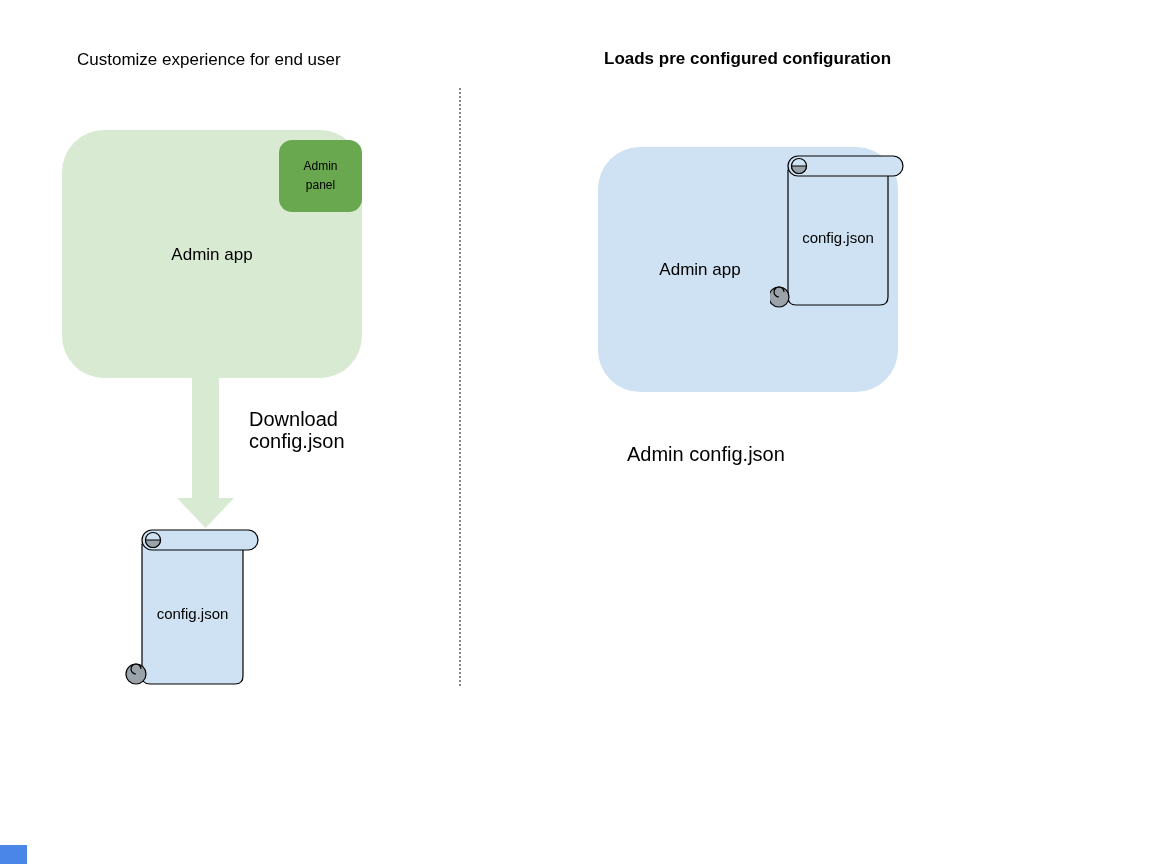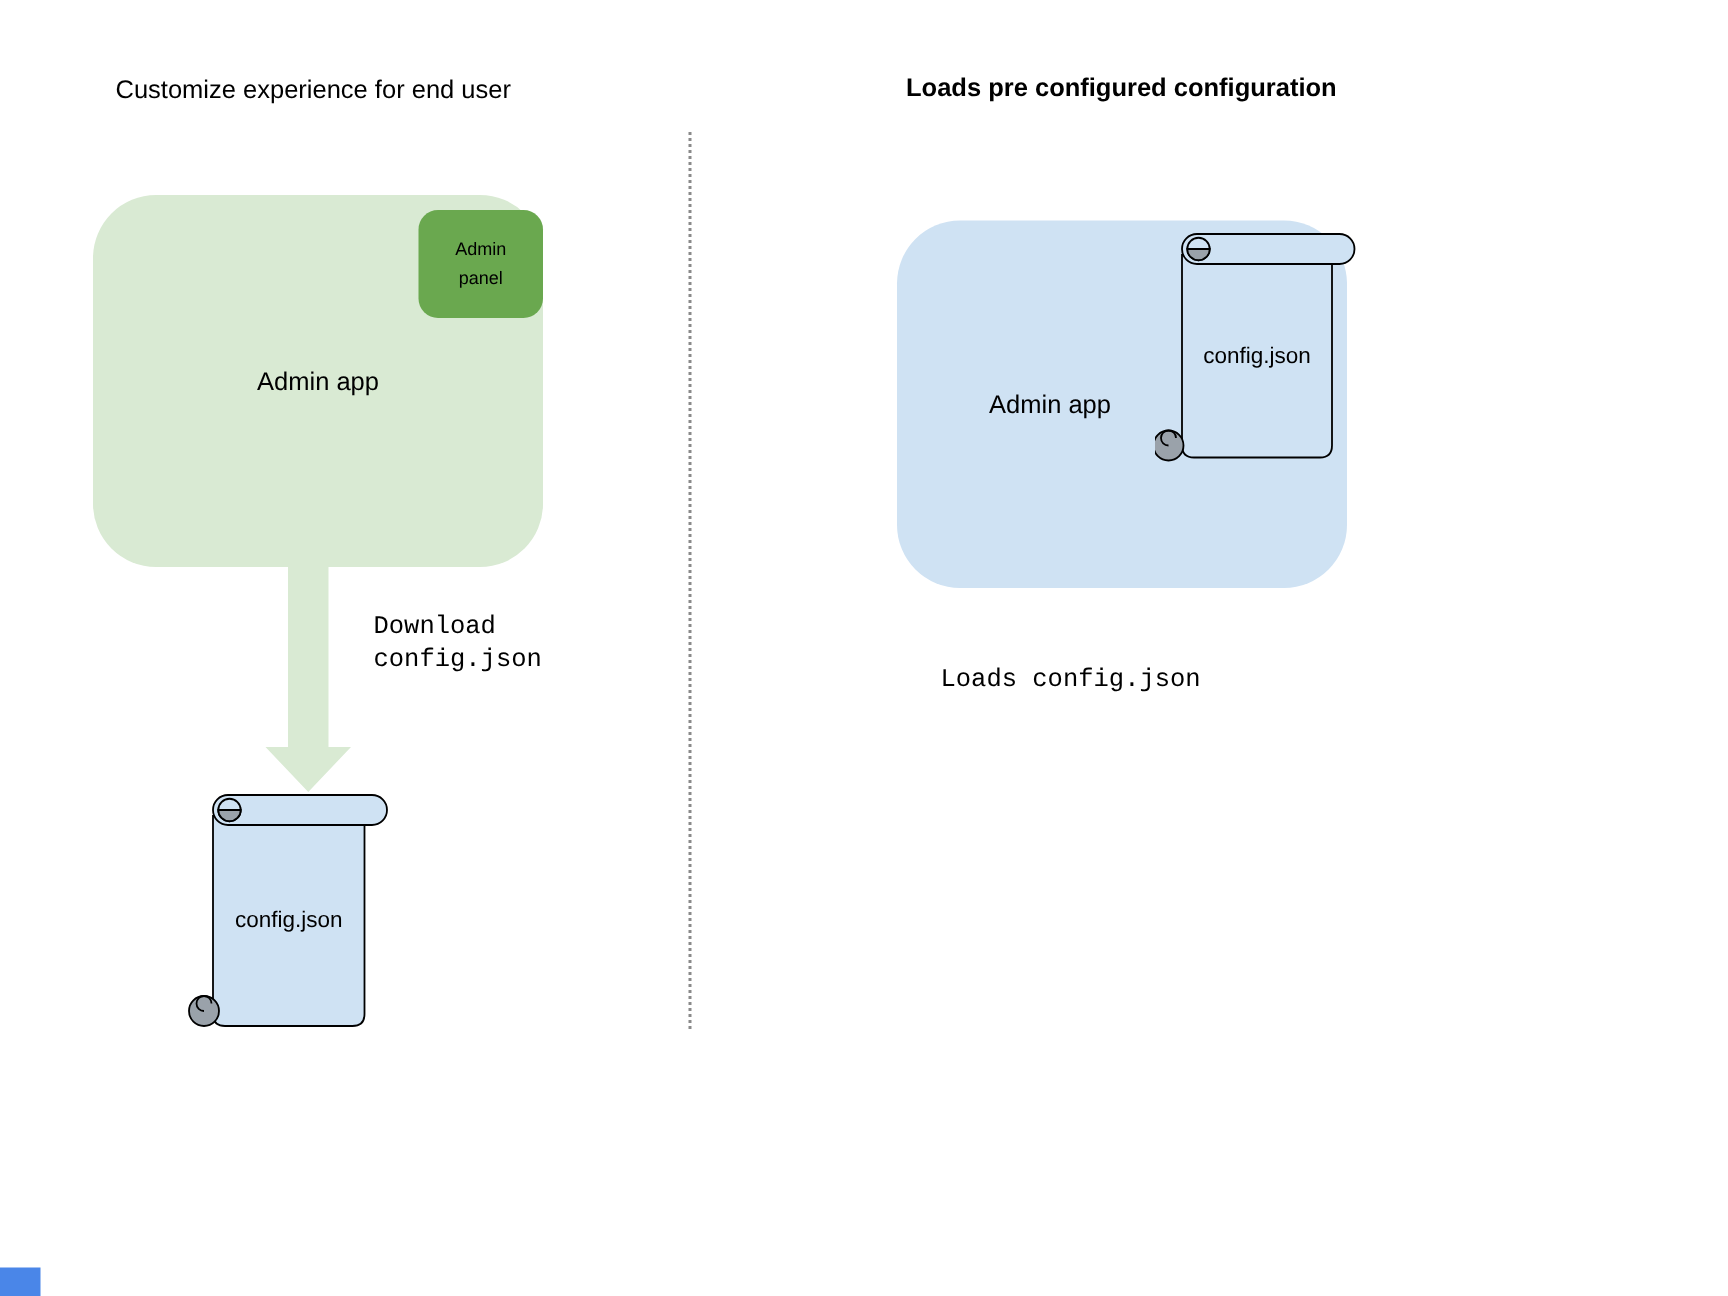--- a/index.html
+++ b/index.html
@@ -28,21 +28,21 @@
     border-radius: 13px;
     display: flex; align-items: center; justify-content: center;
     text-align: center;
     font-size: 12px; line-height: 19px;
     white-space: pre-line;
   }
   .box-label { font-size: 17px; line-height: 20px; text-align: center; }
   .admin-app-label { left: 62px; top: 245px; width: 300px; }
   .demo-app-label  { left: 598px; top: 260px; width: 204px; }
   .note {
-    font-size: 17px; line-height: 22px; white-space: pre-line; font-family: Liberation Mono, monospace;
+    font-size: 20px; line-height: 22px; white-space: pre-line;
   }
   .download-note { left: 249px; top: 408px; }
   .loads-note    { left: 627px; top: 443px; white-space: nowrap; }
   .scroll-label {
     font-size: 15px; line-height: 18px; text-align: center; white-space: nowrap;
   }
   .scroll-label-left  { left: 142px; top: 605px; width: 101px; }
   .scroll-label-right { left: 788px; top: 229px; width: 100px; }
   .divider {
     left: 459px; top: 88px; width: 2px; height: 599px;
@@ -98,17 +98,17 @@
   <svg class="abs" style="left:770px; top:150px;" width="142" height="162" viewBox="0 0 142 162">
     <path class="fill-blue shape-stroke" d="M 18 20 L 118 20 L 118 147 Q 118 155 110 155 L 26 155 Q 18 155 18 147 Z"></path>
     <circle class="fill-curl shape-stroke" cx="9" cy="147" r="10"></circle>
     <path class="shape-stroke" fill="none" d="M 9 147 a 5 5 0 1 1 5 -5"></path>
     <rect class="fill-blue shape-stroke" x="18" y="6" width="115" height="20" rx="10" ry="10"></rect>
     <circle class="fill-blue shape-stroke" cx="29" cy="16" r="7.5"></circle>
     <path class="fill-curl shape-stroke" d="M 21.5 16 A 7.5 7.5 0 0 0 36.5 16 L 29 16 Z"></path>
   </svg>
   <div class="abs scroll-label scroll-label-right">config.json</div>
 
-  <div class="abs note loads-note">Loads config.json</div>
+  <div class="abs note loads-note">Admin config.json</div>
 
   <div class="abs corner-artifact"></div>
 
 </div>
 
 </body></html>

